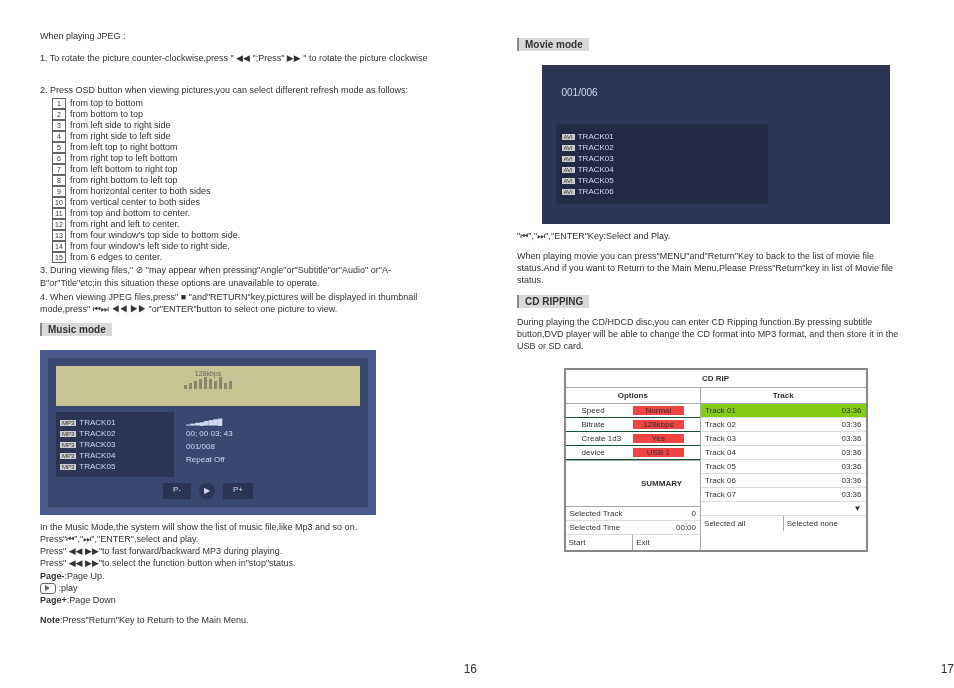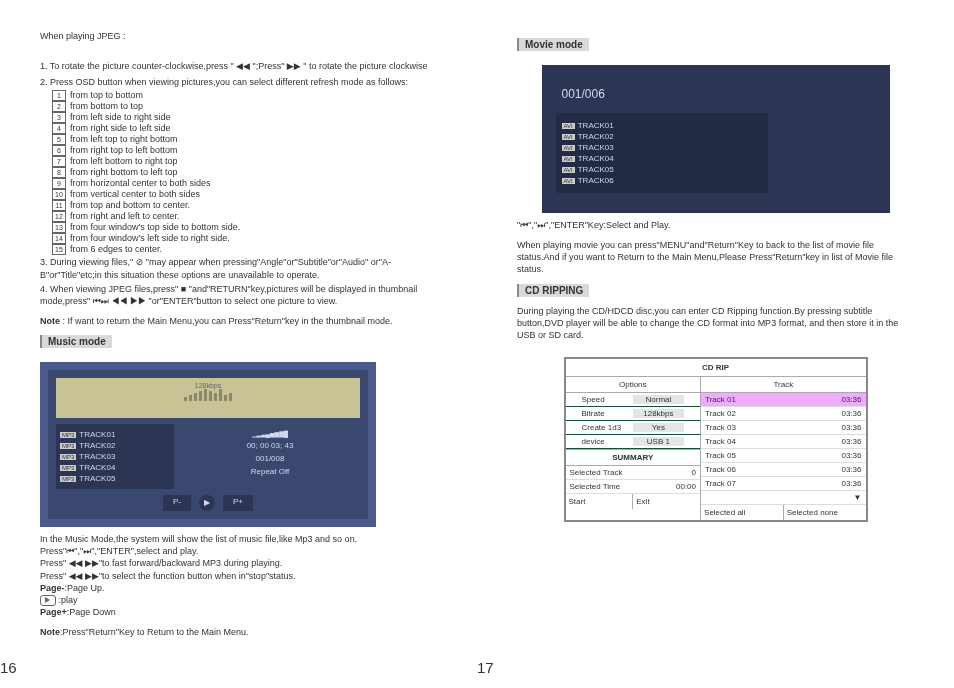--- a/index.html
+++ b/index.html
@@ -1,88 +1,87 @@
 <!DOCTYPE html>
 <html><head>
 <meta charset="utf-8">
 <style>
 body{margin:0;background:#fff;font-family:Arial,sans-serif;font-size:9px;color:#333;width:954px;height:688px;display:flex}
 .col{width:477px;padding:30px 40px 10px 40px;box-sizing:border-box;position:relative}
-.pagenum{position:absolute;bottom:12px;left:0;right:0;text-align:left;font-size:15px}
+.pagenum{position:absolute;bottom:12px;left:0;right:0;text-align:right;font-size:12px}
 .line{line-height:1.35}
 ol,ul{margin:2px 0;padding-left:12px}
 .numlist{list-style:none;padding-left:18px}
 .numlist li{position:relative;margin:1px 12px}
 .numlist li .box{position:absolute;left:-18px;top:0;width:12px;height:9px;border:1px solid #666;font-size:7px;text-align:center;line-height:9px}
 .sect{background:#d9d9d9;display:inline-block;padding:1px 6px;font-weight:bold;font-size:10px;margin:8px 0;border-left:2px solid #888}
 .player{background:#4a5a8c;width:320px;padding:8px;margin:6px 0}
 .player-inner{background:#3a4870;padding:8px}
 .lcd{background:#c7c395;height:36px;margin-bottom:6px;position:relative;text-align:center;font-size:7px;padding-top:4px;color:#666}
 .bars{display:inline-block}
 .bars span{display:inline-block;width:3px;background:#8a886a;margin:0 1px;vertical-align:bottom}
 .tracks{display:flex;gap:6px}
 .tlist{background:#2c3654;padding:4px;width:110px}
 .trow{color:#d0d8f0;font-size:8px;margin:2px 0}
 .trow .tag{background:#ccc;color:#333;font-size:6px;padding:0 2px;margin-right:3px}
-.info{flex:1;color:#d0d8f0;font-size:8px;padding:6px;text-align:center}
+.info{flex:1;color:#d0d8f0;font-size:8px;padding:6px;text-align:left}
 .ctrls{display:flex;gap:8px;margin-top:6px;justify-content:center}
 .ctrl{background:#2c3654;color:#d0d8f0;font-size:8px;padding:2px 10px}
 .ctrl.round{border-radius:50%;width:16px;height:16px;padding:0;text-align:center;line-height:16px}
 .movie{background:#2c3654;width:320px;padding:20px 14px;margin:6px 0}
-.counter{color:#d0d8f0;font-size:12px;margin-bottom:10px;padding:2px 6px;display:inline-block}
+.counter{color:#d0d8f0;font-size:10px;margin-bottom:24px;padding:2px 6px;display:inline-block}
 .mlist{background:#232b44;padding:6px;width:200px}
 .cdrip{border:2px solid #888;width:300px;margin:6px 0;font-size:8px}
 .cdrip .title{text-align:center;font-weight:bold;padding:4px;border-bottom:1px solid #aaa}
 .cdrip-row{display:flex}
 .cdrip-left{width:45%;border-right:1px solid #aaa}
 .cdrip-right{width:55%}
-.hd{text-align:center;font-weight:normal;padding:3px;border-bottom:1px solid #aaa}
+.hd{text-align:center;font-weight:bold;padding:3px;border-bottom:1px solid #aaa}
 .opt{display:flex;border-bottom:1px solid #14532d;padding:2px 16px}
 .opt span:first-child{width:50%}
-.opt span.v{width:50%;text-align:center;background:#e5e5e5}
+.opt span.v{width:50%;text-align:center;background:#ef4444}
 .trk{display:flex;border-bottom:1px solid #ddd;padding:2px 4px}
 .trk span:first-child{width:60%}
 .trk span:last-child{width:40%;text-align:right}
-.summ{text-align:center;font-weight:bold;padding:3px;border-top:1px solid #aaa;border-bottom:1px solid #aaa}
+.summ{text-align:right;font-weight:bold;padding:18px;border-top:1px solid #aaa;border-bottom:1px solid #aaa}
 .srow{display:flex;padding:2px 4px;border-bottom:1px solid #ddd}
 .srow span{width:50%}
 .btns{display:flex}
 .btns span{flex:1;text-align:left;padding:3px;border-right:1px solid #aaa}
 .btns span:last-child{border-right:none}
 b{font-weight:bold}
 .playicon{display:inline-block;width:14px;height:9px;border:1px solid #666;border-radius:3px;position:relative;vertical-align:middle}
 .playicon:after{content:"";position:absolute;left:4px;top:1px;border-left:5px solid #666;border-top:3px solid transparent;border-bottom:3px solid transparent}
 </style>
 </head>
 <body>
 
 <div class="col">
  <div class="line">When playing JPEG :</div>
- <div class="line" style="padding-left:0;margin-top:18px">1. To rotate the picture counter-clockwise,press " ◀◀ ";Press" ▶▶ " to rotate the picture clockwise</div>
- <div class="line" style="margin-top:4px">2. Press OSD button when viewing pictures,you can select different refresh mode as follows:</div>
+ <div class="line" style="padding-left:0;margin-top:10px">1. To rotate the picture counter-clockwise,press " ◀◀ ";Press" ▶▶ " to rotate the picture clockwise</div>
+ <div class="line" style="margin-top:20px">2. Press OSD button when viewing pictures,you can select different refresh mode as follows:</div>
  <ul class="numlist">
   <li><span class="box">1</span><span>from top to bottom</span></li>
   <li><span class="box">2</span><span>from bottom to top</span></li>
   <li><span class="box">3</span><span>from left side to right side</span></li>
   <li><span class="box">4</span><span>from right side to left side</span></li>
   <li><span class="box">5</span><span>from left top to right bottom</span></li>
   <li><span class="box">6</span><span>from right top to left bottom</span></li>
   <li><span class="box">7</span><span>from left bottom to right top</span></li>
   <li><span class="box">8</span><span>from right bottom to left top</span></li>
   <li><span class="box">9</span><span>from horizontal center to both sides</span></li>
   <li><span class="box">10</span><span>from vertical center to both sides</span></li>
   <li><span class="box">11</span><span>from top and bottom to center.</span></li>
   <li><span class="box">12</span><span>from right and left to center.</span></li>
   <li><span class="box">13</span><span>from four window's top side to bottom side.</span></li>
   <li><span class="box">14</span><span>from four window's left side to right side.</span></li>
   <li><span class="box">15</span><span>from 6 edges to center.</span></li>
  </ul>
  <div class="line" style="margin-top:2px">3. During viewing files," ⊘ "may appear when pressing"Angle"or"Subtitle"or"Audio" or"A-B"or"Title"etc;in this situation these options are unavailable to operate.</div>
  <div class="line" style="margin-top:2px">4. When viewing JPEG files,press" ■ "and"RETURN"key,pictures will be displayed in thumbnail mode,press" ⏮⏭ ◀◀ ▶▶ "or"ENTER"button to select one picture to view.</div>
- <div class="line" style="margin-top:8px"><b>Note</b><span> : If want to return the Main Menu,you can Press"Return"key in the thumbnail mode.</span></div>
 
  <div class="sect">Music mode</div>
 
  <div class="player">
   <div class="player-inner">
    <div class="lcd">
     <span>128kbps</span><br>
     <span class="bars"><span style="height:4px"></span><span style="height:6px"></span><span style="height:8px"></span><span style="height:10px"></span><span style="height:12px"></span><span style="height:10px"></span><span style="height:8px"></span><span style="height:12px"></span><span style="height:6px"></span><span style="height:8px"></span></span>
    </div>
    <div class="tracks">
@@ -170,21 +169,21 @@
               <span>Selected Time</span>
               <span style="text-align:right">00:00</span>
             </div>
     <div class="btns">
      <span>Start</span>
      <span>Exit</span>
     </div>
    </div>
    <div class="cdrip-right">
     <div class="hd">Track</div>
-    <div class="trk" style="background:#f0abfc">
+    <div class="trk" style="background:#84cc16">
               <span>Track 01</span>
               <span>03:36</span>
             </div>
     <div class="trk">
               <span>Track 02</span>
               <span>03:36</span>
             </div>
     <div class="trk">
               <span>Track 03</span>
               <span>03:36</span>

